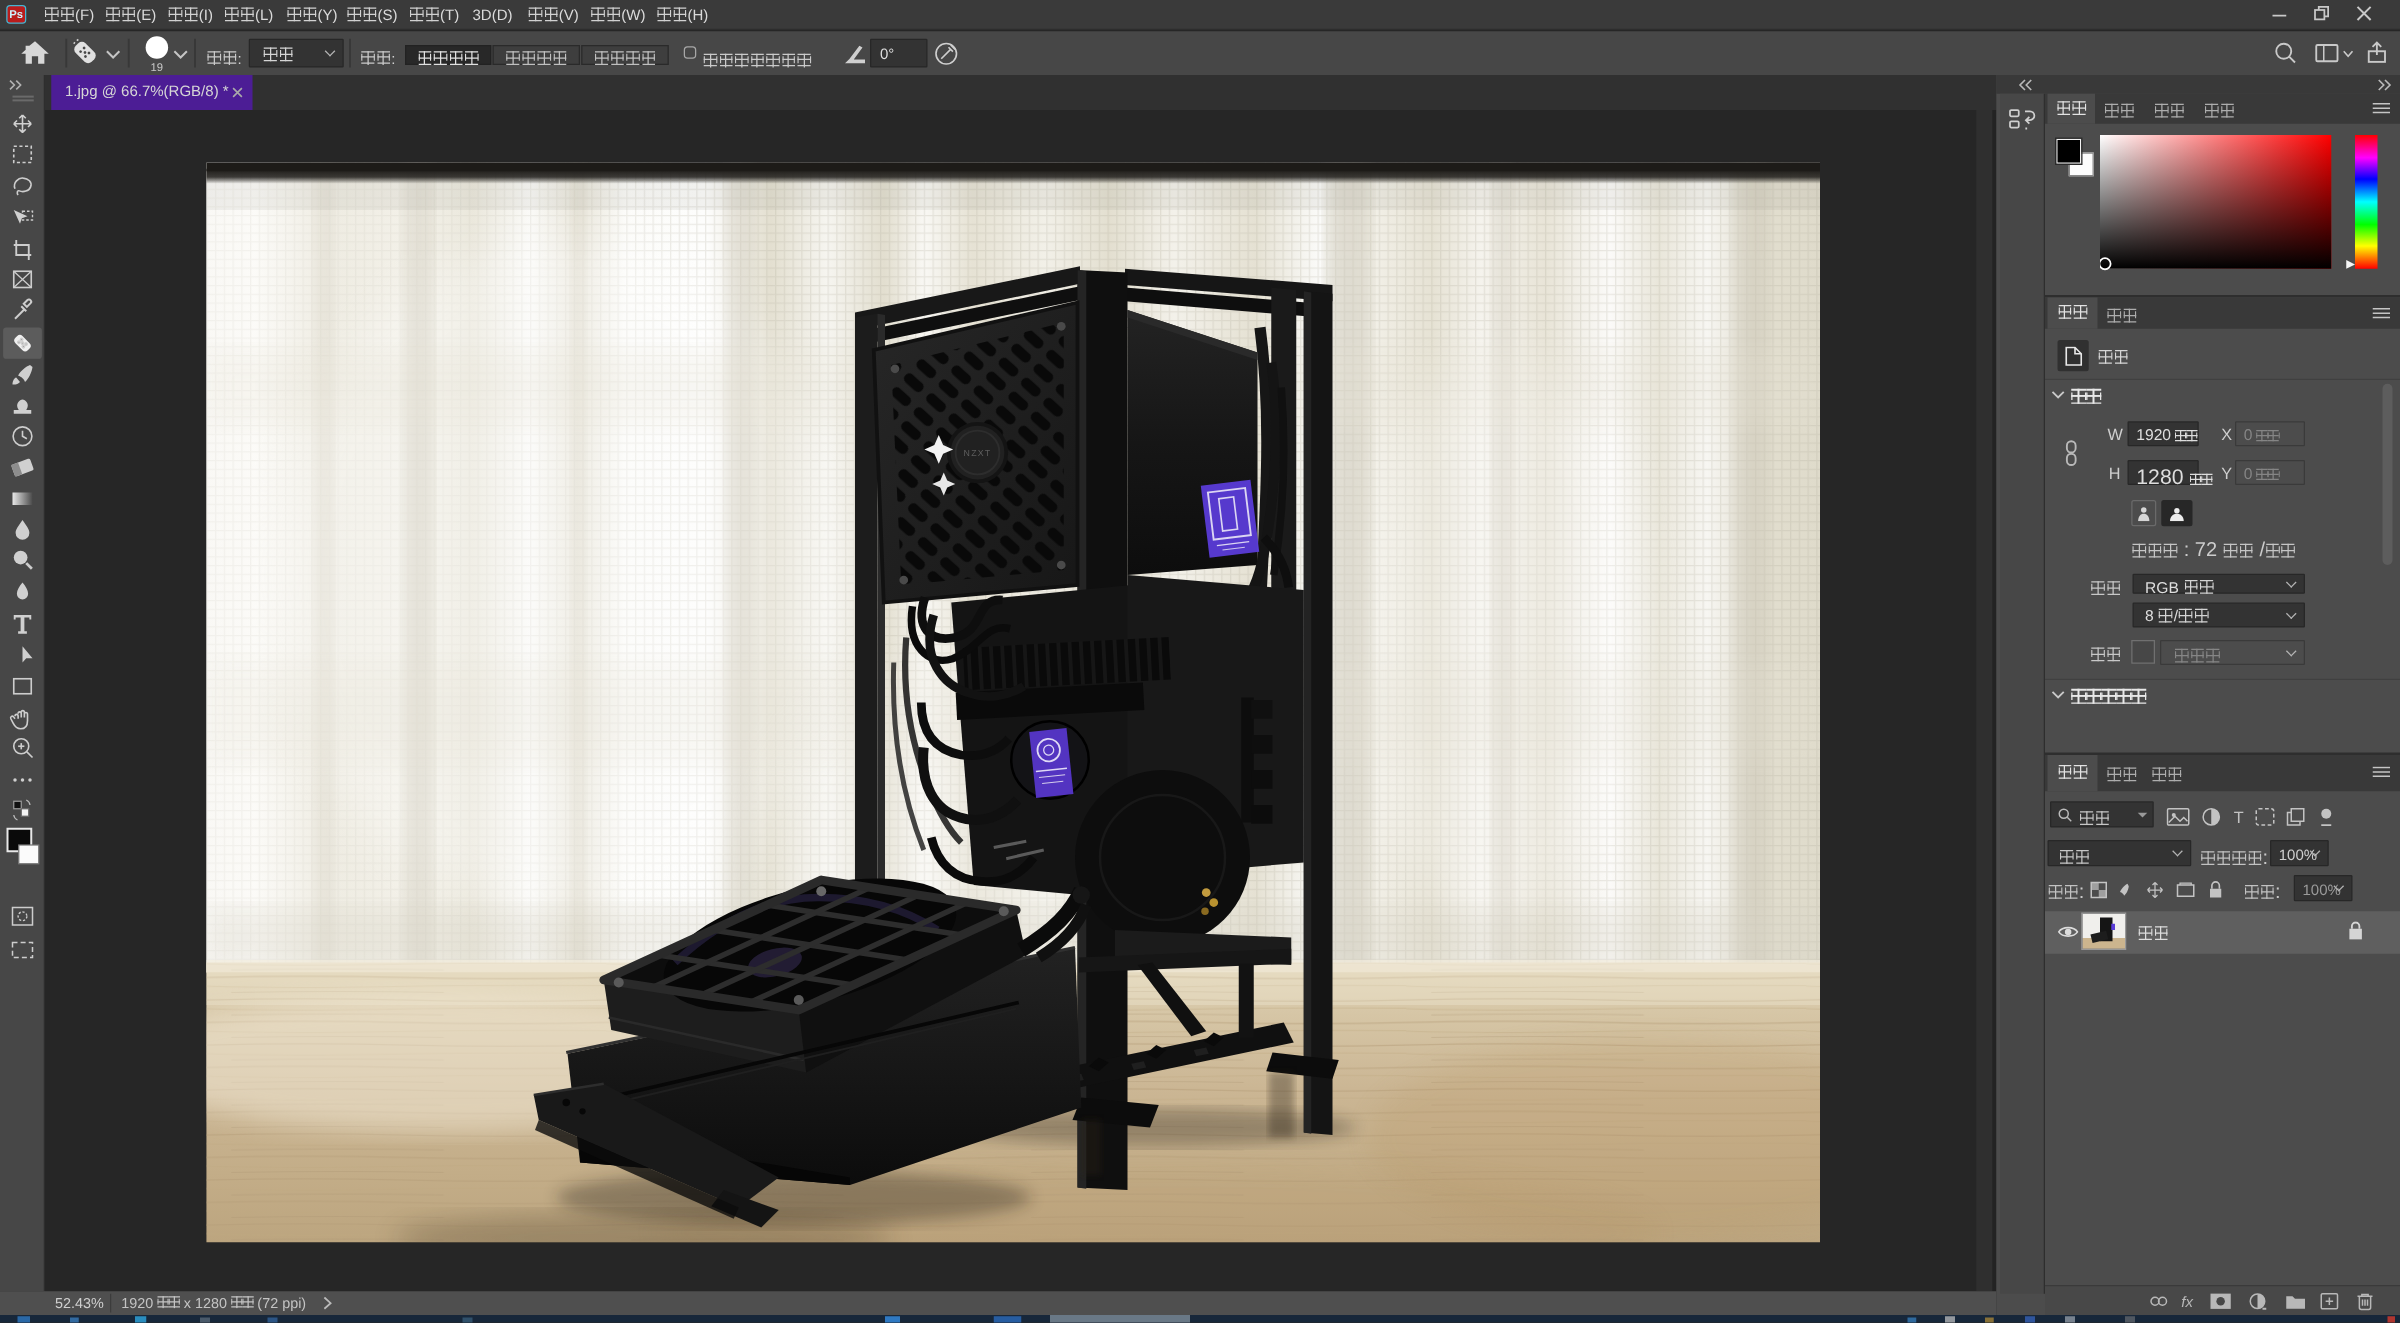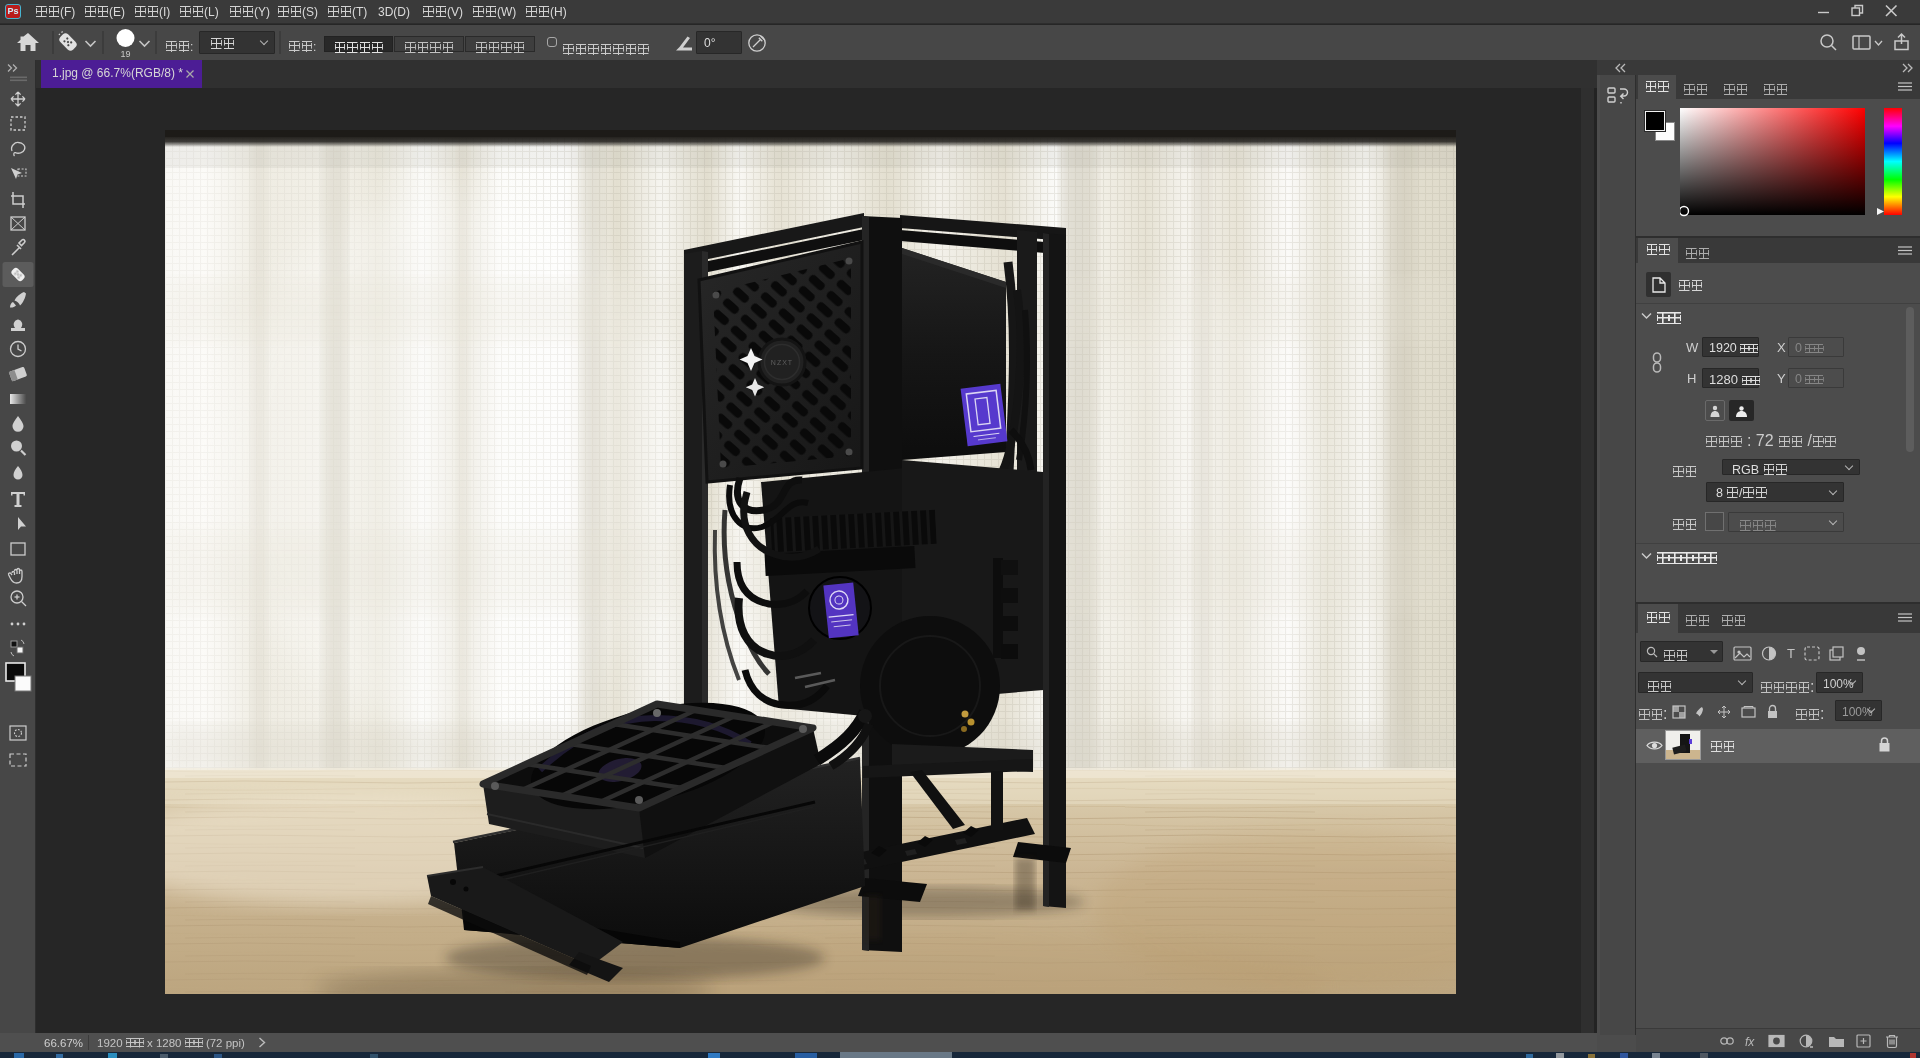--- a/index.html
+++ b/index.html
@@ -492,21 +492,21 @@
 <polygon points="262,746 318,737 458,812 426,836 266,766" fill="#191919"></polygon>
 <line x1="262" y1="746" x2="318" y2="737" stroke="#2d2d2d" stroke-width="2"></line>
 <circle cx="288" cy="752" r="3" fill="#070707"></circle>
         <circle cx="301" cy="759" r="2.5" fill="#070707"></circle>
 <polygon points="414,822 458,838 444,852 404,835" fill="#141414"></polygon>
 <polygon points="266,766 426,836 422,845 263,774" fill="#0b0b0b" opacity=".8"></polygon>
 </g>
 </svg>
 </div>
 <div class="abs" id="statusbar">
-<span class="abs" style="left:44px;top:3.5px">66.67%</span>
+<span class="abs" style="left:44px;top:3.5px">52.43%</span>
 <div class="abs" style="left:88px;top:2px;width:1px;height:15px;background:#3c3c3c"></div>
 <span class="abs" style="left:97px;top:3.5px;color:#c4c4c4">1920 <i class="hs"></i><i class="hs"></i> x 1280 <i class="hs"></i><i class="hs"></i> (72 ppi)</span>
 <svg class="abs" style="left:258px;top:4px" width="8" height="11">
       <path d="M1.5 1 l5 4.5 l-5 4.5" stroke="#bbb" stroke-width="1.4" fill="none"></path>
     </svg>
 </div>
 <div class="abs" id="dock">
 <div class="abs" style="left:0;top:0;width:323px;height:15px;background:#393939"></div>
 <svg class="abs" style="left:17px;top:3px" width="300" height="10" viewBox="0 0 300 10">
       <g stroke="#b9b9b9" stroke-width="1.3" fill="none">
@@ -594,21 +594,21 @@
       <span style="position:absolute;left:6px;top:3px;font-size:12.5px">0 <i class="hs"></i><i class="hs"></i></span>
     </div>
 <svg class="abs" style="left:53px;top:292px" width="14" height="22" viewBox="0 0 14 22">
       <g fill="none" stroke="#b9b9b9" stroke-width="1.5">
         <rect x="3.5" y="1" width="7" height="9" rx="3.5"></rect>
         <rect x="3.5" y="11" width="7" height="9" rx="3.5"></rect>
       </g>
     </svg>
 <span class="txt" style="left:90px;top:311px;font-size:13px;color:#cfcfcf">H</span>
 <div class="combo" style="left:105px;top:308px;width:57px;height:20px">
-      <span style="position:absolute;left:6px;top:3px;font-size:13px">1280 <i class="hs" style="color:#ddd"></i><i class="hs" style="color:#ddd"></i></span>
+      <span style="position:absolute;left:6px;top:3px;font-size:17px">1280 <i class="hs" style="color:#ddd"></i><i class="hs" style="color:#ddd"></i></span>
     </div>
 <span class="txt" style="left:180px;top:311px;font-size:13px;color:#cfcfcf">Y</span>
 <div class="abs" style="left:191px;top:308px;width:56px;height:20px;border:1px solid #3a3a3a;border-radius:1px;color:#858585;white-space:nowrap">
       <span style="position:absolute;left:6px;top:3px;font-size:12.5px">0 <i class="hs"></i><i class="hs"></i></span>
     </div>
 <div class="abs" style="left:108px;top:340px;width:20px;height:21px;border:1px solid #6a6a6a;border-radius:2px"></div>
 <svg class="abs" style="left:112px;top:344px" width="12" height="13">
       <g fill="#d5d5d5">
         <circle cx="6" cy="4" r="2.2"></circle>
         <path d="M1.5 13 c0 -4 2 -6 4.5 -6 c2.5 0 4.5 2 4.5 6 z"></path>
@@ -616,21 +616,21 @@
     </svg>
 <div class="abs" style="left:132px;top:340px;width:25px;height:21px;background:#272727;border-radius:2px"></div>
 <svg class="abs" style="left:136px;top:344px" width="17" height="13">
       <g fill="#ededed">
         <circle cx="8.5" cy="4.5" r="2.2"></circle>
         <path d="M3 13 c0 -4 2.5 -6 5.5 -6 c3 0 5.5 2 5.5 6 z"></path>
       </g>
     </svg>
 <span class="txt" style="left:108px;top:372px;color:#cccccc"><i class="h"></i><i class="h"></i><i class="h"></i> : 72 <i class="h"></i><i class="h"></i> /<i class="h"></i><i class="h"></i></span>
 <span class="txt" style="left:75px;top:402px;color:#cfcfcf"><i class="h"></i><i class="h"></i></span>
-<div class="combo chev" style="left:125px;top:399px;width:138px;height:16px">
+<div class="combo chev" style="left:109px;top:399px;width:138px;height:16px">
       <span style="position:absolute;left:9px;top:3px;font-size:12.5px">RGB <i class="h" style="color:#ddd"></i><i class="h" style="color:#ddd"></i></span>
     </div>
 <div class="combo chev" style="left:109px;top:422px;width:138px;height:20px">
       <span style="position:absolute;left:9px;top:3px;font-size:12.5px">8 <i class="h" style="color:#ddd"></i>/<i class="h" style="color:#ddd"></i><i class="h" style="color:#ddd"></i></span>
     </div>
 <span class="txt" style="left:75px;top:455px;color:#cfcfcf"><i class="h"></i><i class="h"></i></span>
 <div class="abs" style="left:108px;top:452px;width:19px;height:19px;background:#474747;border:1px solid #707070"></div>
 <div class="abs chev" style="left:131px;top:452px;width:116px;height:20px;border:1px solid #3a3a3a;border-radius:1px;color:#8a8a8a">
       <span style="position:absolute;left:10px;top:3px"><i class="h"></i><i class="h"></i><i class="h"></i></span>
     </div>

